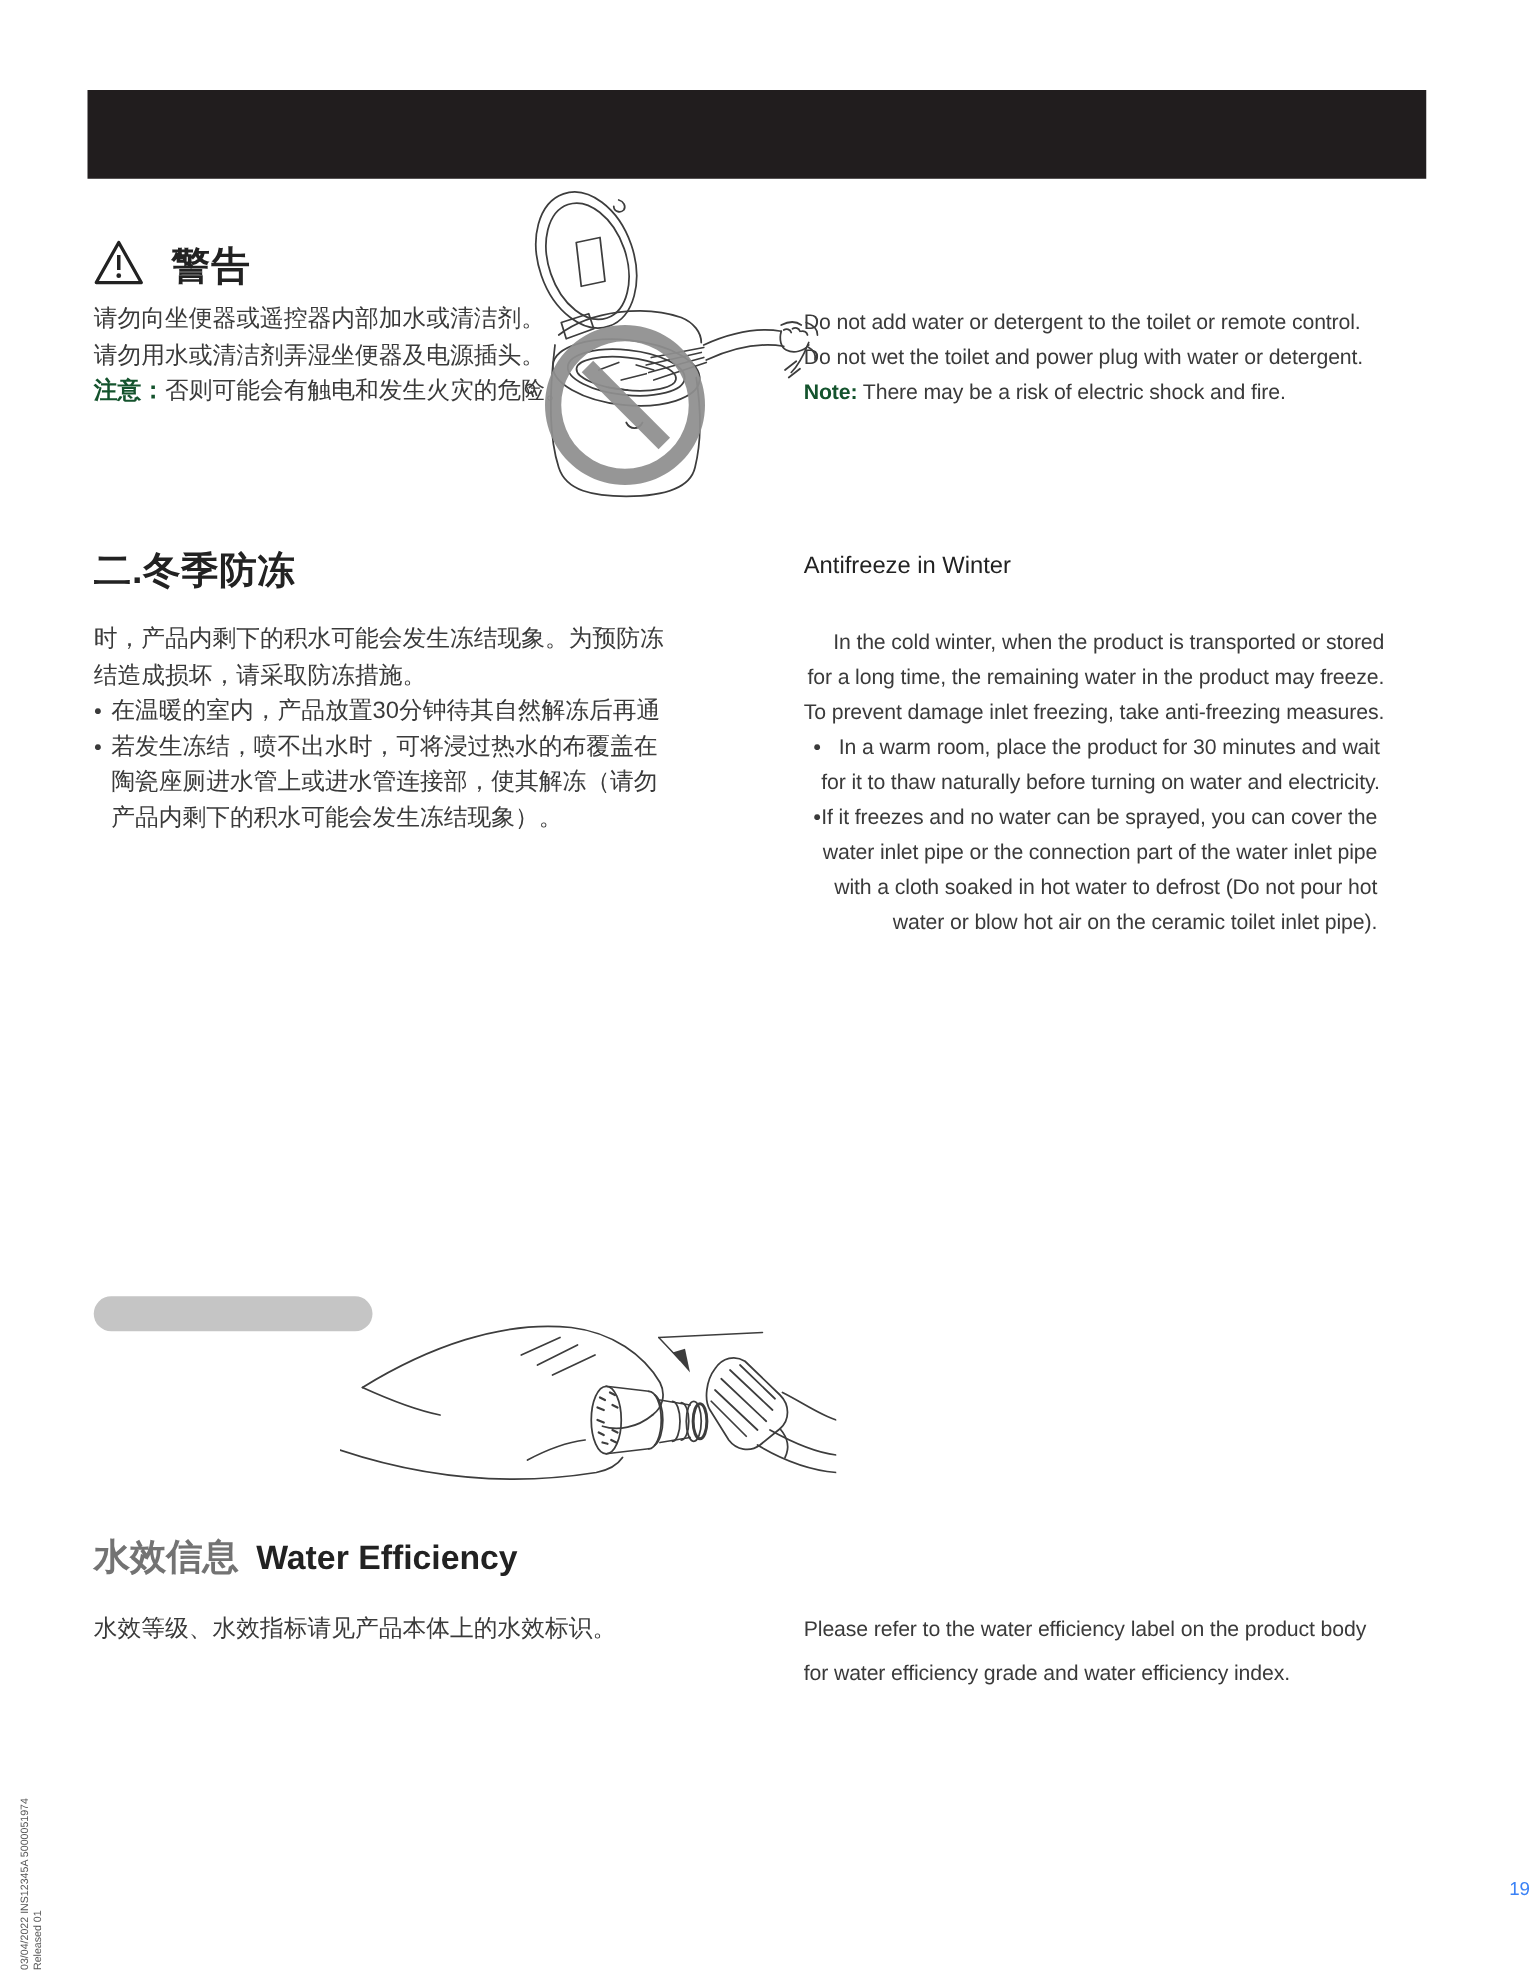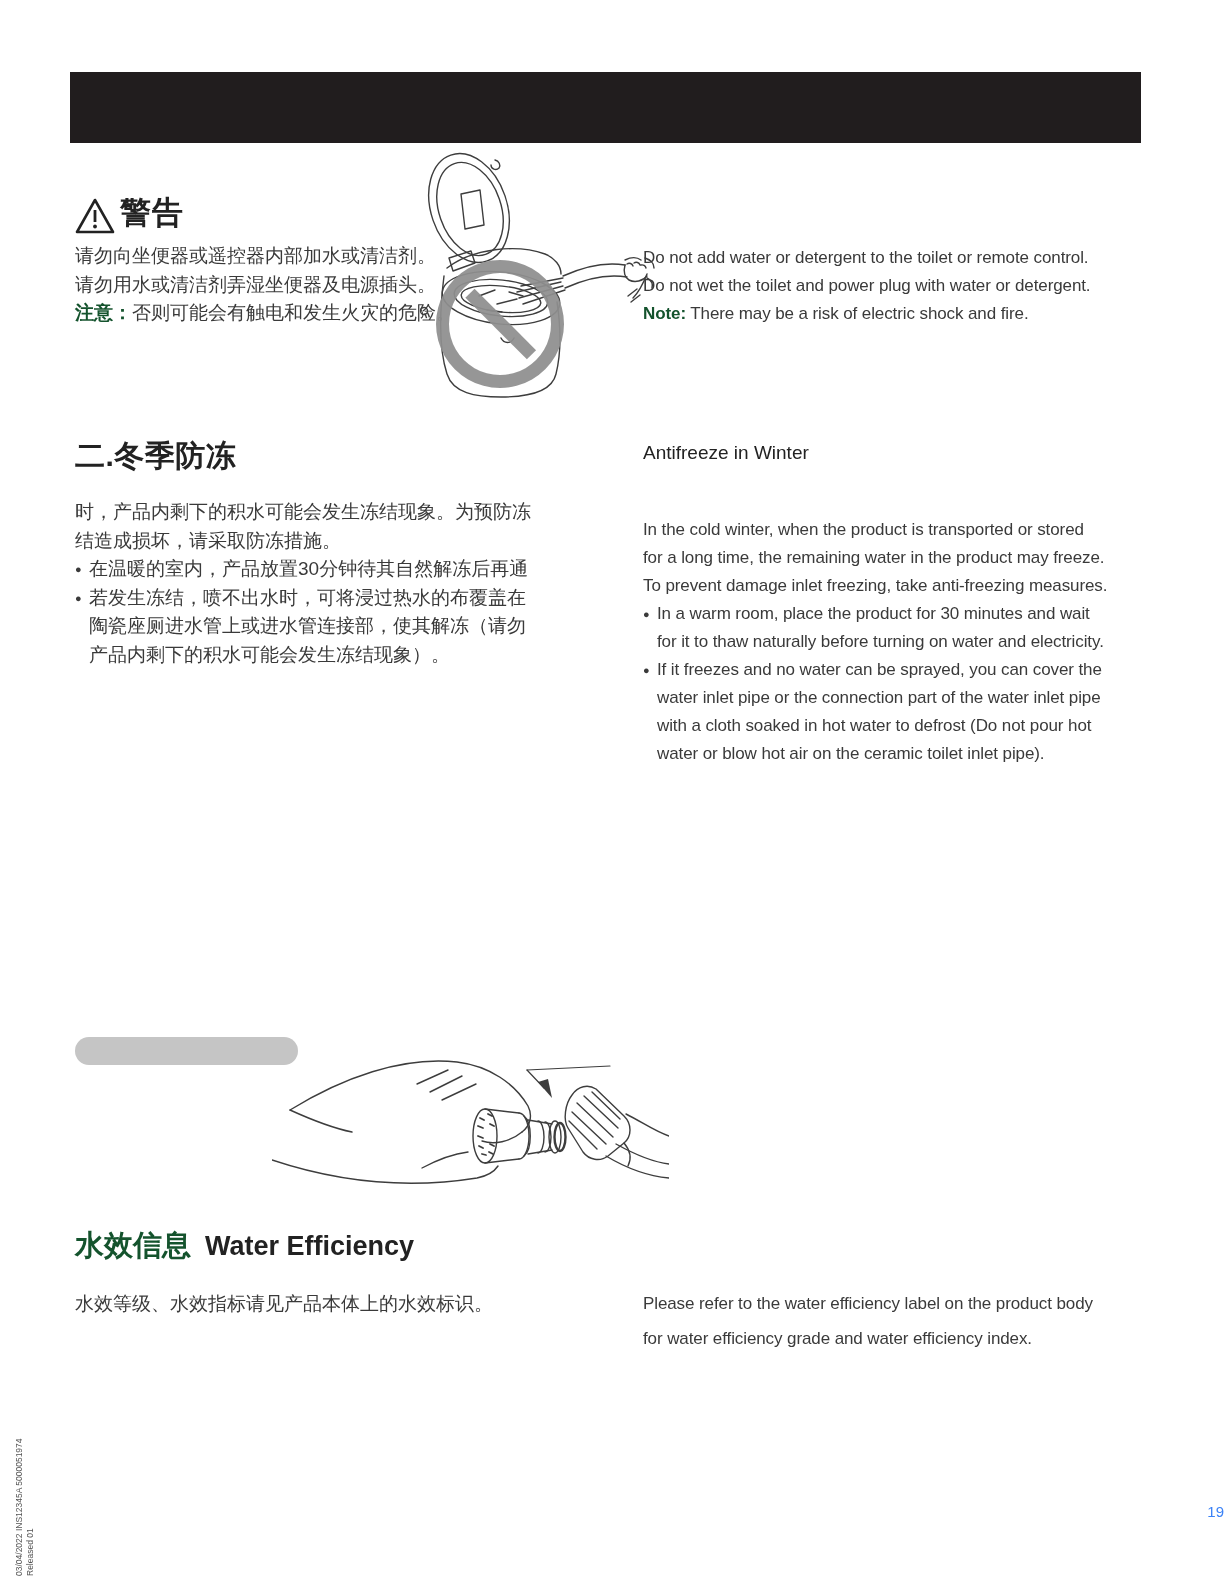--- a/index.html
+++ b/index.html
@@ -4,40 +4,40 @@
 <style>
   html,body{margin:0;padding:0;}
   body{
     width:1224px;height:1584px;position:relative;background:#ffffff;
     font-family:"Liberation Sans","DejaVu Sans",sans-serif;color:#333333;
     overflow:hidden;
   }
   .abs{position:absolute;}
   .banner{left:70px;top:72px;width:1071px;height:71px;background:#211d1e;}
   
-  .warn-title{left:75px;top:192px;display:flex;align-items:flex-end;gap:5px;}
+  .warn-title{left:75px;top:192px;display:flex;align-items:flex-start;gap:22px;}
   .warn-title .txt{font-size:31px;font-weight:bold;color:#222;letter-spacing:1px;}
   .zh-block{font-size:19px;line-height:28.5px;color:#3a3a3a;white-space:nowrap;}
   .en-block{font-size:17px;line-height:28px;color:#3a3a3a;white-space:nowrap;letter-spacing:-0.1px;}
   .warn-zh{left:75px;top:242px;}
   .warn-en{left:643px;top:244px;}
   b{color:#14532d;}
   
   .sec-zh-title{left:75px;top:436px;font-size:30px;font-weight:bold;color:#222;letter-spacing:0.5px;}
   .sec-en-title{left:643px;top:442px;font-size:19px;font-weight:normal;color:#222;}
   .body-zh{left:75px;top:498px;}
-  .body-en{left:643px;top:516px;}
+  .body-en{left:643px;top:500px;text-align:right;}
   .bullet{display:flex;align-items:flex-start;}
   .dot{width:14px;flex:0 0 14px;font-size:11px;line-height:28.5px;}
   .en-block .dot{line-height:28px;}
   
   .graybar{left:75px;top:1037px;width:223px;height:28px;border-radius:14px;background:#c5c5c5;}
   
   .we-title{left:75px;top:1226px;display:flex;align-items:baseline;gap:14px;}
-  .we-title .zh{font-size:29px;font-weight:bold;color:#14532d;}
+  .we-title .zh{font-size:29px;font-weight:bold;color:#737373;}
   .we-title .en{font-size:27px;font-weight:bold;color:#222;}
   .we-zh{left:75px;top:1290px;}
   .we-en{left:643px;top:1286px;line-height:35px;}
   
   .pagenum{left:0;top:1503px;width:1224px;text-align:right;font-size:15px;color:#3b82f6;}
   .printcode{left:14px;top:1576px;transform:rotate(-90deg);transform-origin:0 0;
     font-size:8.5px;color:#555;line-height:11px;white-space:nowrap;}
   svg{display:block;}
   .lineart{stroke:#3d3d3d;fill:none;stroke-width:1.4;stroke-linecap:round;stroke-linejoin:round;}
 </style>

